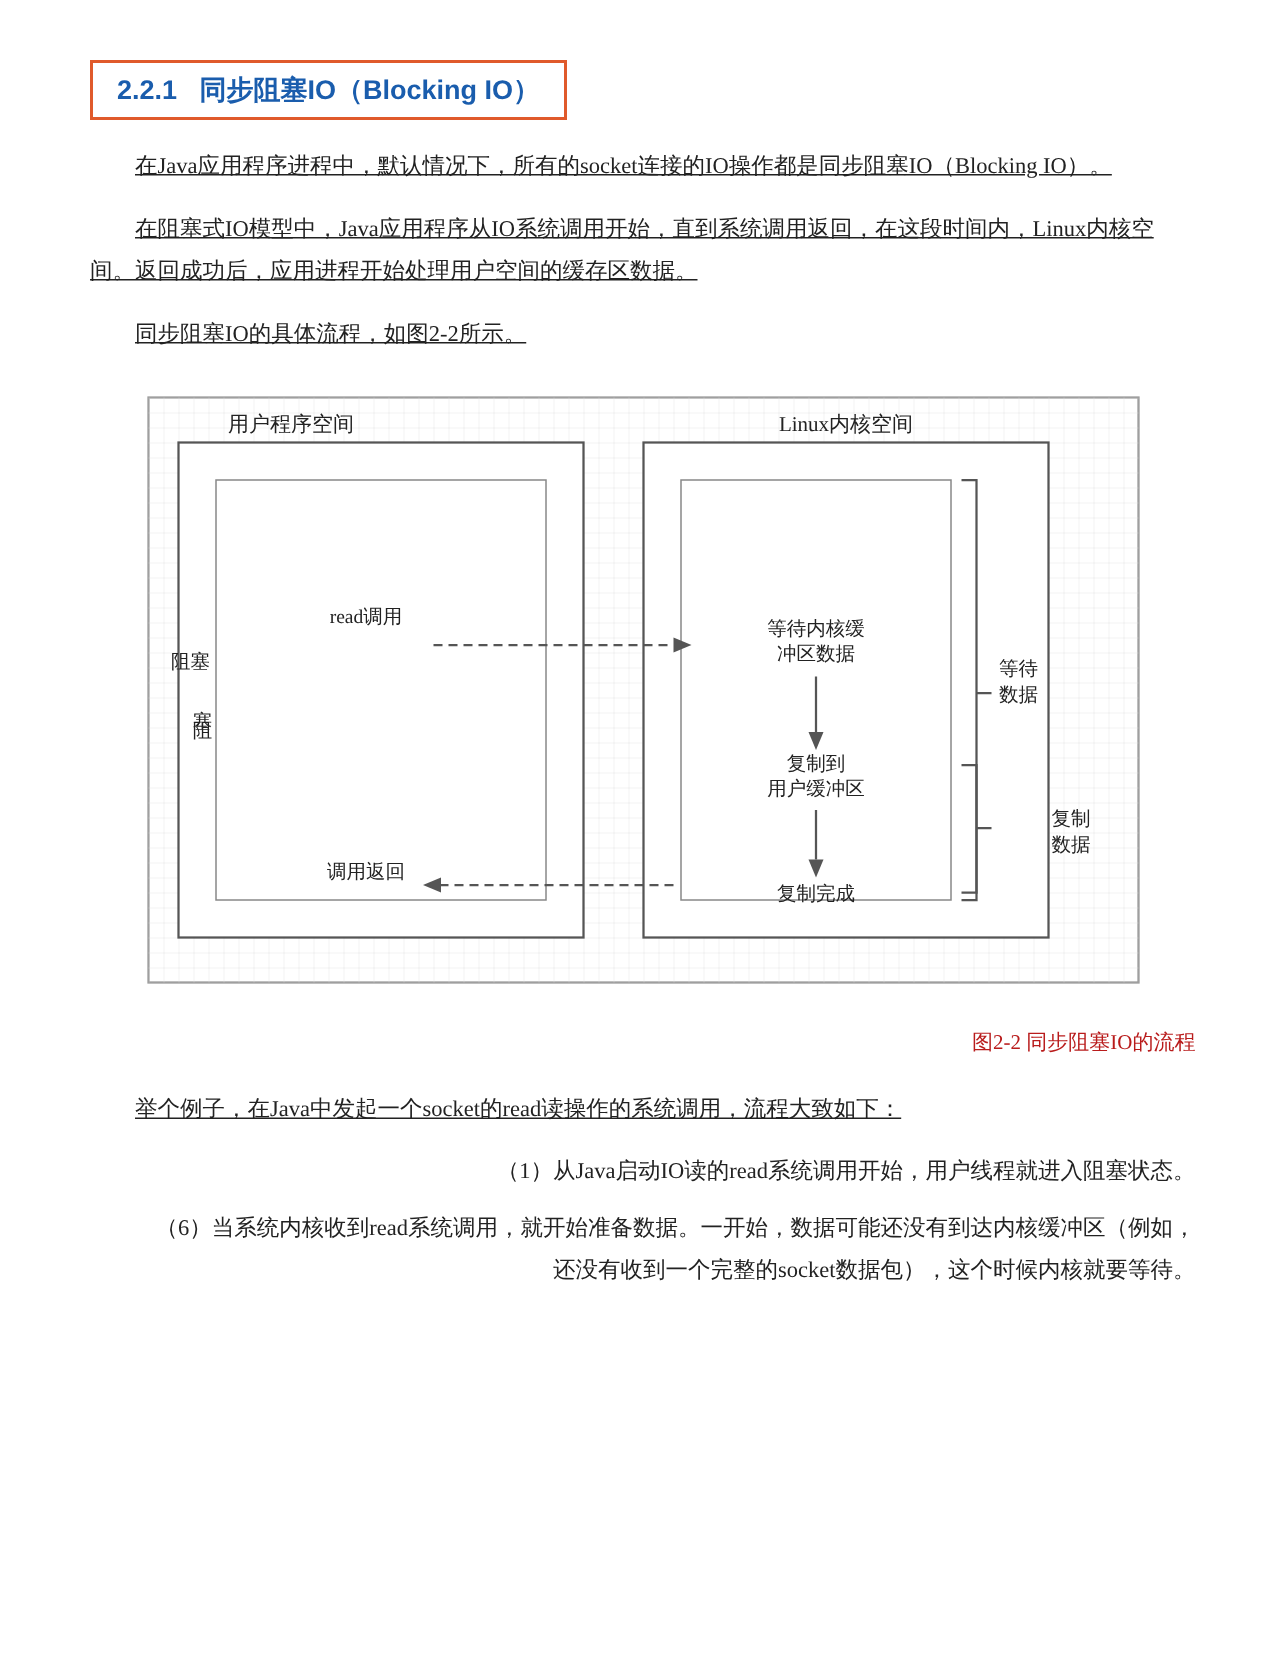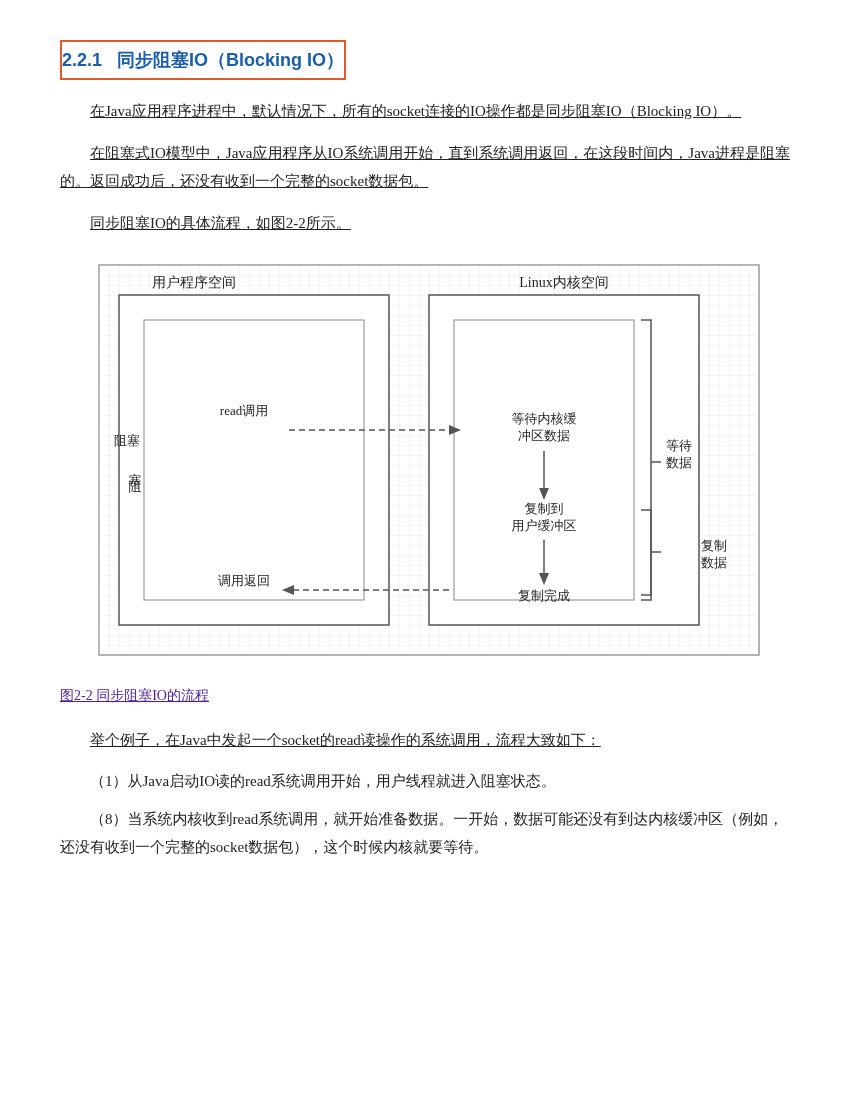--- a/index.html
+++ b/index.html
@@ -13,75 +13,75 @@
       padding: 40px 60px 40px 60px;
       line-height: 1.8;
     }
 
     .section-title {
       font-size: 18px;
       font-weight: bold;
       color: #1a5dad;
       border: 2px solid #e05a2b;
       display: inline-block;
-      padding: 2px 0;
+      padding: 2px 16px;
       margin-bottom: 18px;
       font-family: "SimHei", "黑体", sans-serif;
     }
 
     .paragraph {
       text-indent: 2em;
       margin-bottom: 14px;
       line-height: 1.85;
       text-decoration: underline;
     }
 
     .diagram-container {
       margin: 18px auto 8px auto;
       width: 680px;
       position: relative;
       text-decoration: underline;
     }
 
     .diagram-caption {
-      text-align: left;
+      text-align: right;
       margin-top: 8px;
       margin-bottom: 18px;
       font-size: 14px;
-      color: #4c1d95;
-      text-decoration: underline;
+      color: #b91c1c;
     }
 
     .diagram-svg {
       display: block;
       margin: 0 auto;
     }
 
     .list-item {
       text-indent: 2em;
       margin-bottom: 10px;
       line-height: 1.85;
+      text-align: right;
     }
   </style>
 </head>
 <body>
 
 
 
 <div class="section-title">
   <span>2.2.1</span>&nbsp;&nbsp;
   <span>同步阻塞IO（Blocking IO）</span>
 </div>
 
 <p class="paragraph">
   <span>在Java应用程序进程中，默认情况下，所有的socket连接的IO操作都是同步阻塞IO（Blocking IO）。</span>
 </p>
 
 <p class="paragraph">
-  <span>在阻塞式IO模型中，Java应用程序从IO系统调用开始，直到系统调用返回，在这段时间内，Java进程是阻塞的。返回成功后，还没有收到一个完整的socket数据包。</span>
+  <span>在阻塞式IO模型中，Java应用程序从IO系统调用开始，直到系统调用返回，在这段时间内，Linux内核空间。返回成功后，应用进程开始处理用户空间的缓存区数据。</span>
 </p>
 
 <p class="paragraph">
   <span>同步阻塞IO的具体流程，如图2-2所示。</span>
 </p>
 
 <div class="diagram-container">
   <svg class="diagram-svg" width="680" height="420" viewBox="0 0 680 420" xmlns="http://www.w3.org/2000/svg">
 
     <defs>
@@ -152,17 +152,17 @@
 
 <p class="paragraph">
   <span>举个例子，在Java中发起一个socket的read读操作的系统调用，流程大致如下：</span>
 </p>
 
 <p class="list-item">
   <span>（1）从Java启动IO读的read系统调用开始，用户线程就进入阻塞状态。</span>
 </p>
 
 <p class="list-item">
-  <span>（8）当系统内核收到read系统调用，就开始准备数据。一开始，数据可能还没有到达内核缓冲区（例如，还没有收到一个完整的socket数据包），这个时候内核就要等待。</span>
+  <span>（6）当系统内核收到read系统调用，就开始准备数据。一开始，数据可能还没有到达内核缓冲区（例如，还没有收到一个完整的socket数据包），这个时候内核就要等待。</span>
 </p>
 
 
 
 
 </body></html>

